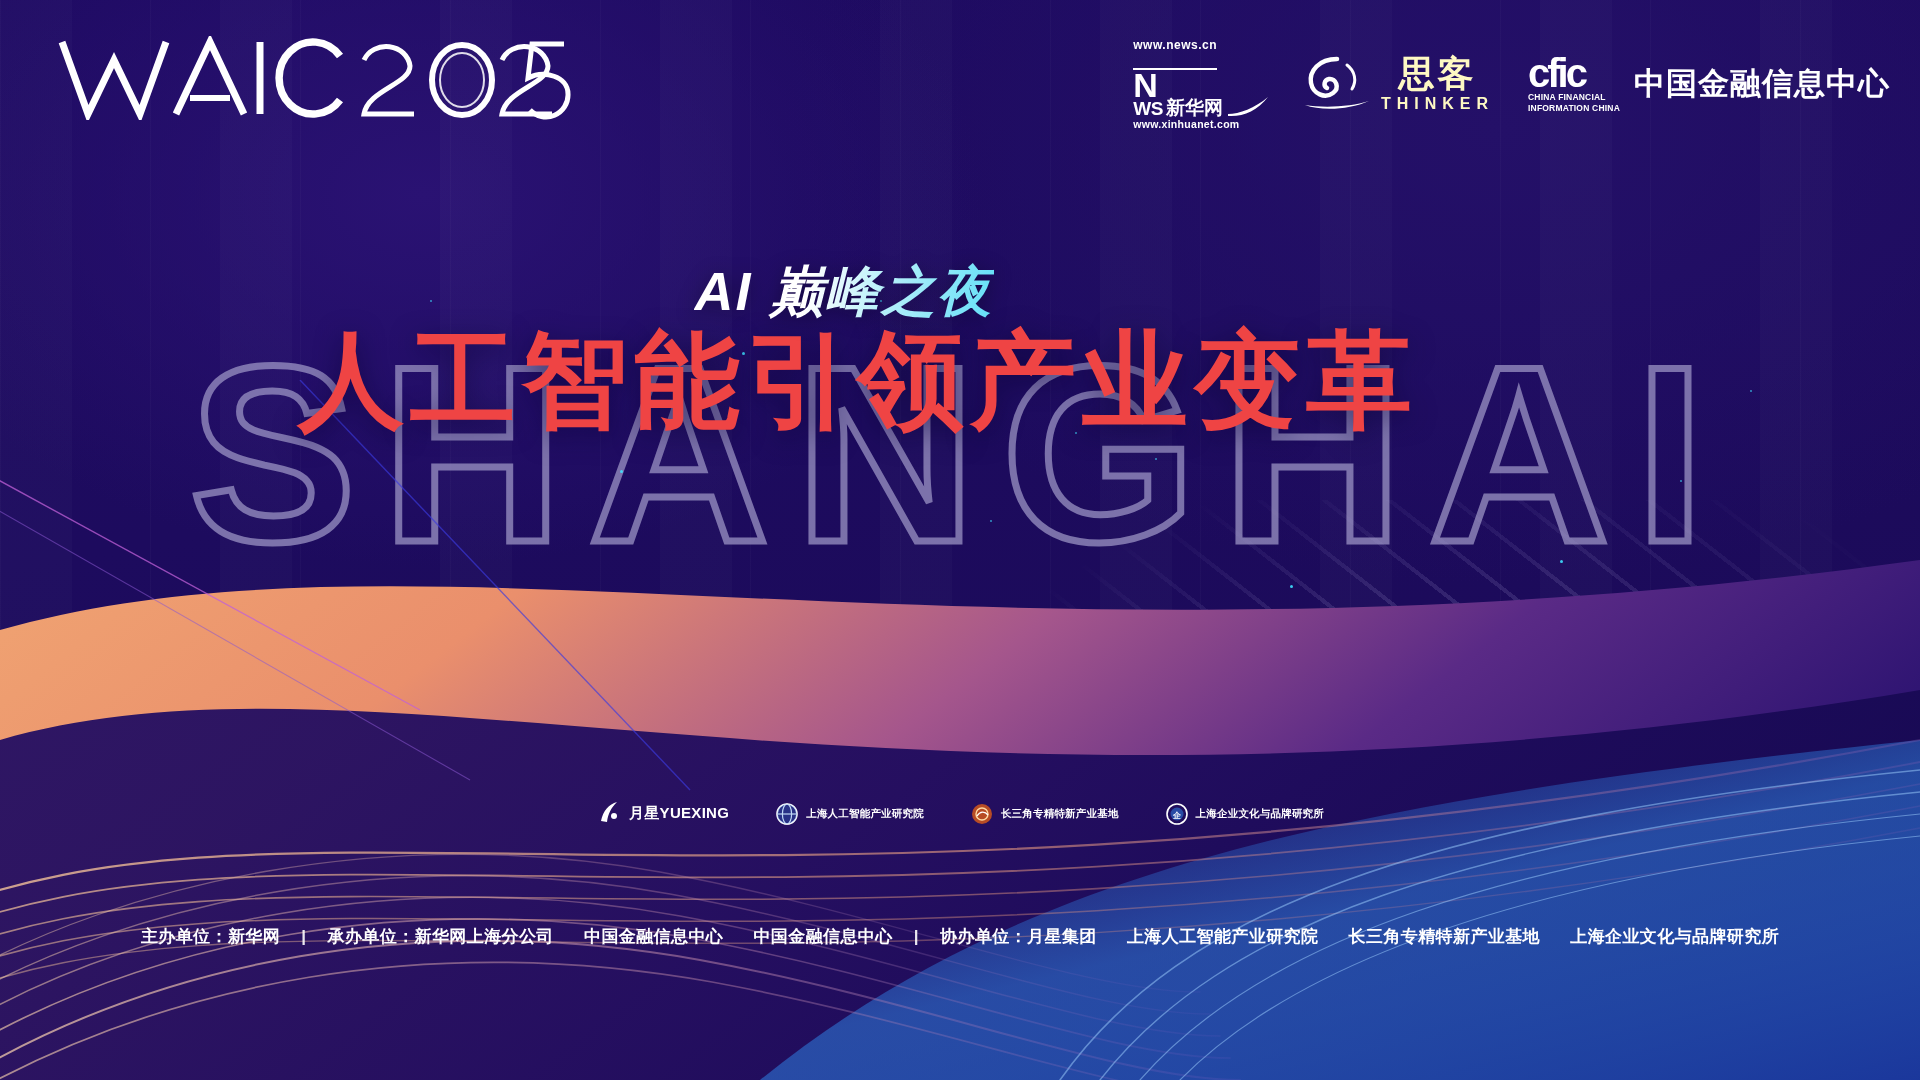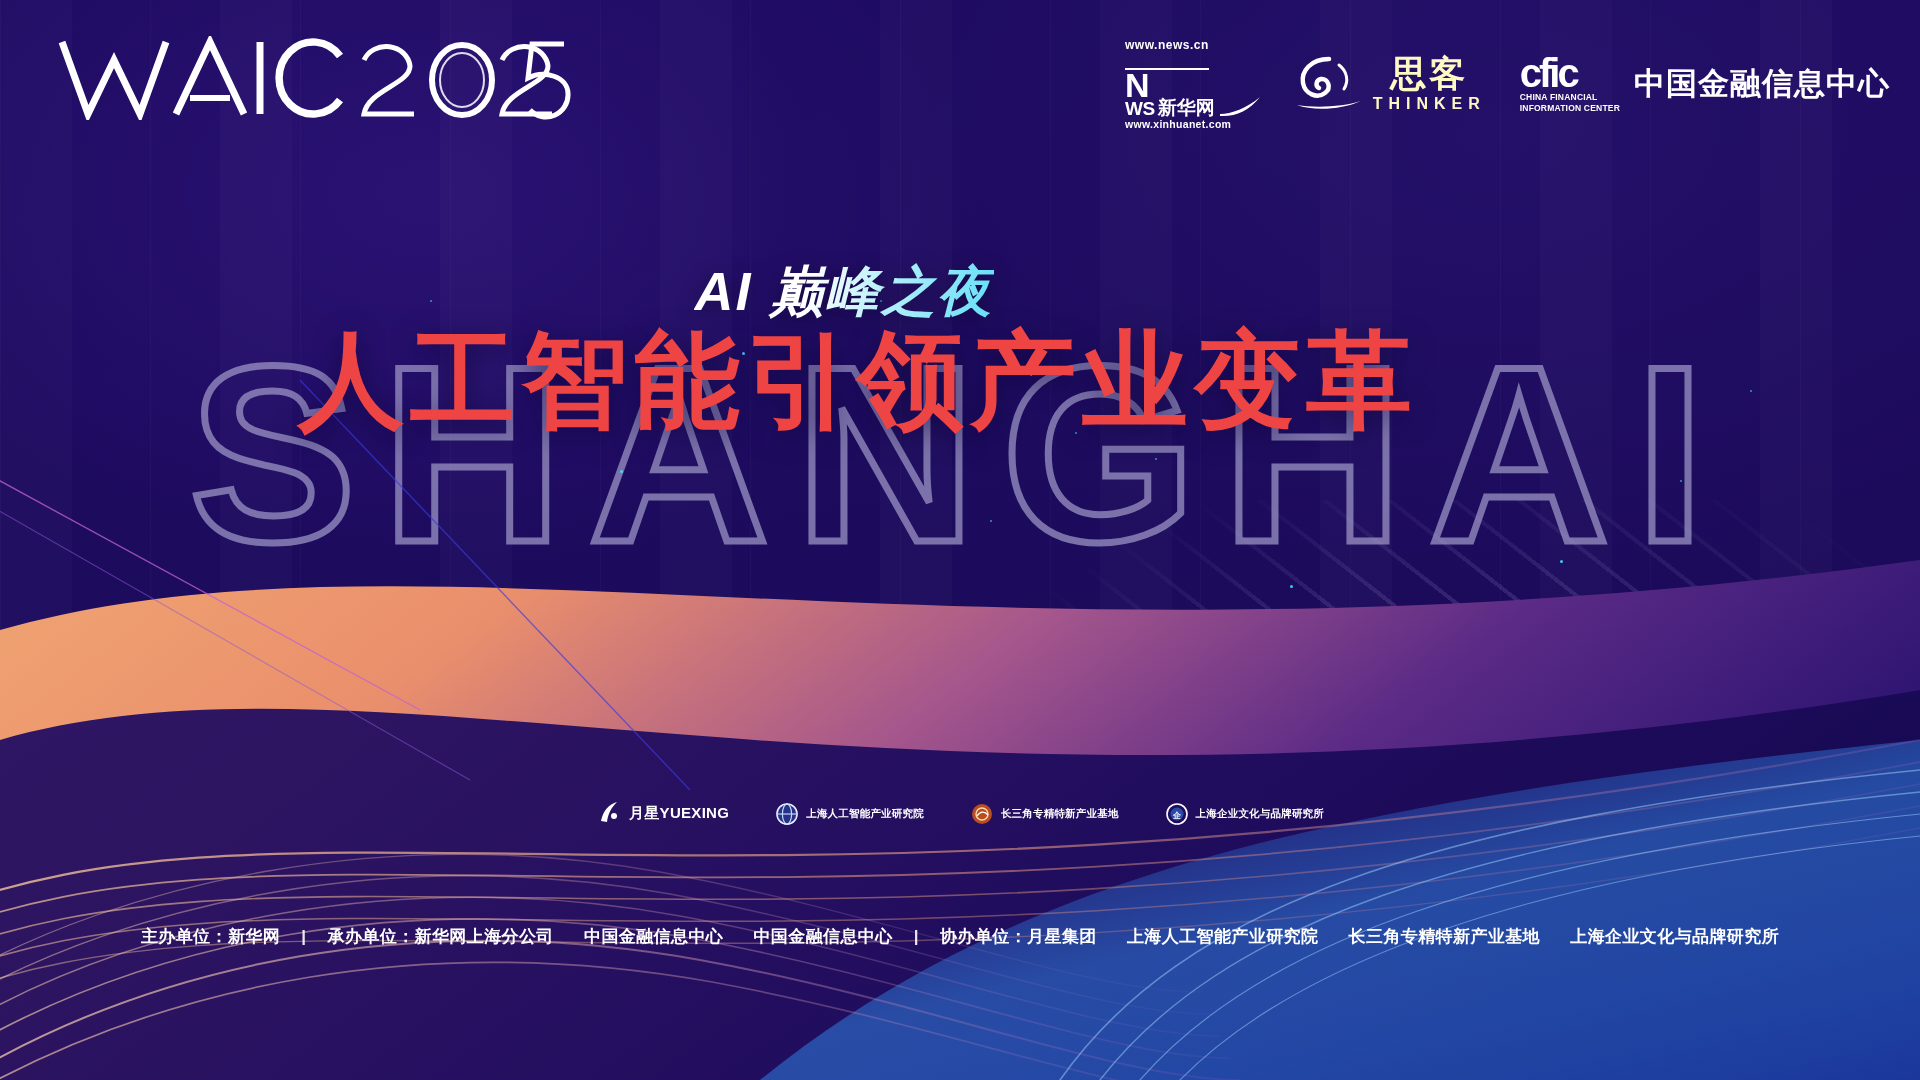--- a/index.html
+++ b/index.html
@@ -306,21 +306,21 @@
             <div class="thinker-en">THINKER</div>
           </div>
         </div>
       </div>
 
       <div class="partner">
         <div class="cfic">
           <div class="cfic-left">
             <div class="cfic-mark">cfic</div>
             <div class="cfic-en">CHINA FINANCIAL</div>
-            <div class="cfic-en">INFORMATION CENTER</div>
+            <div class="cfic-en">INFORMATION CHINA</div>
           </div>
           <div class="cfic-cn">中国金融信息中心</div>
         </div>
       </div>
 
     </div>
   </div>
 
   <div class="title-block">
     <div class="subtitle">AI 巅峰之夜</div>

